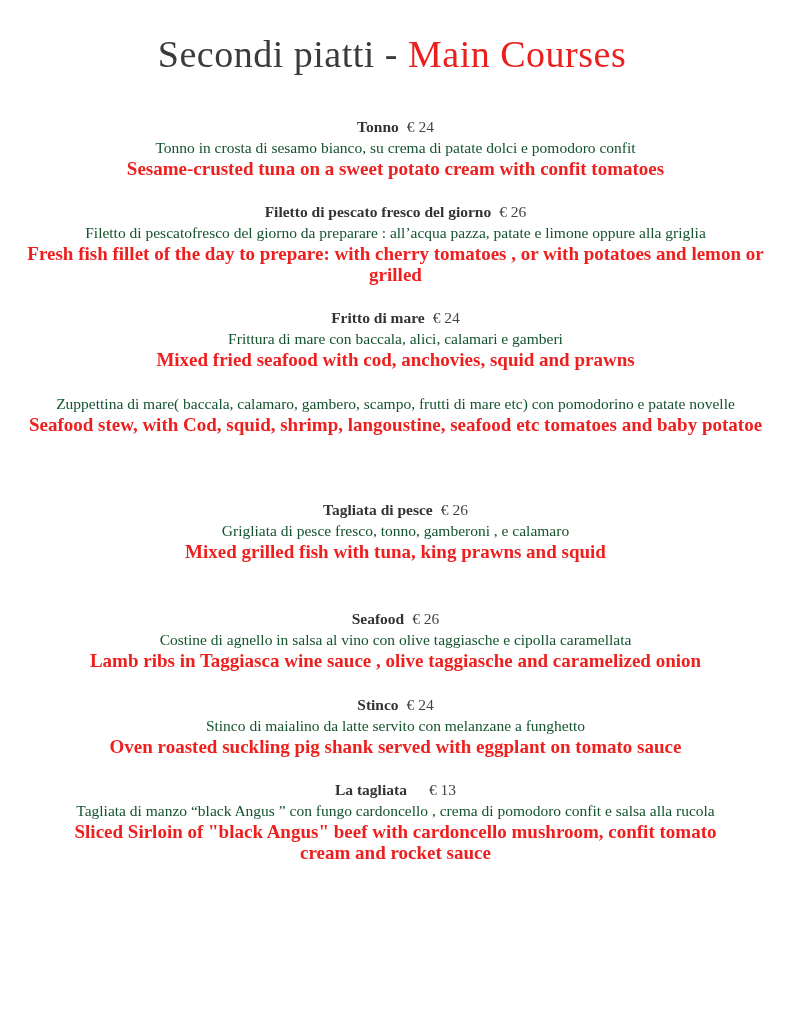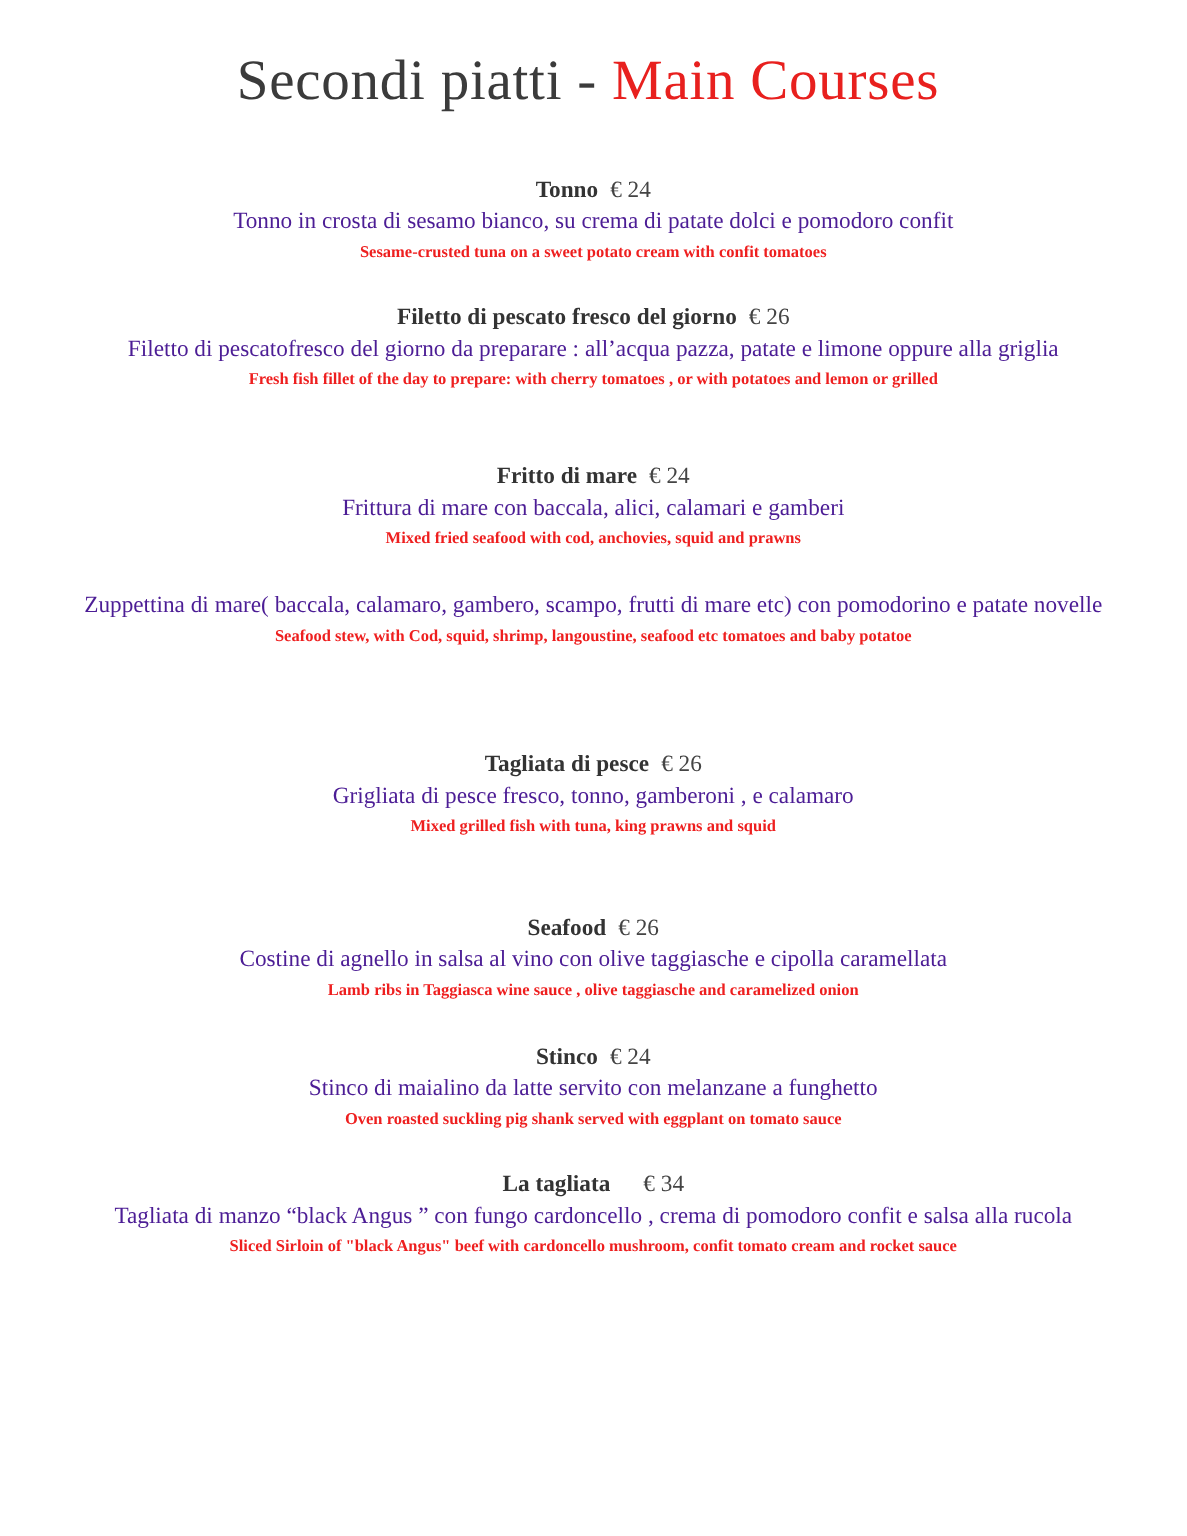--- a/index.html
+++ b/index.html
@@ -51,25 +51,25 @@
       font-weight: bold;
     }
     .item .price {
       font-weight: normal;
       color: #444444;
       margin-left: 8px;
     }
     .item .it {
       font-size: 15.5px;
       line-height: 21px;
-      color: #4c1d95;
+      color: #14532d;
       padding: 0 50px;
     }
     .item .en {
-      font-size: 11px;
+      font-size: 19px;
       line-height: 21px;
       color: #ee1f1f;
       font-weight: bold;
       padding: 0 30px;
     }
   </style>
 </head>
 <body>
 
 <div class="page">
@@ -124,19 +124,19 @@
   <div class="item" style="top:694px;">
     <div class="name-line">
       <span class="name">Stinco</span><span class="price">€ 24</span>
     </div>
     <div class="it">Stinco di maialino da latte servito con melanzane a funghetto</div>
     <div class="en">Oven roasted suckling pig shank served with eggplant on tomato sauce</div>
   </div>
 
   <div class="item" style="top:779px;">
     <div class="name-line">
-      <span class="name">La tagliata</span><span class="price" style="margin-left:22px;">€ 34</span>
+      <span class="name">La tagliata</span><span class="price" style="margin-left:22px;">€ 13</span>
     </div>
     <div class="it" style="padding:0 50px;">Tagliata di manzo “black Angus ”  con fungo cardoncello , crema di pomodoro confit e salsa alla rucola</div>
     <div class="en" style="padding:0 50px;">Sliced Sirloin  of  "black Angus" beef with cardoncello mushroom, confit tomato cream and rocket sauce</div>
   </div>
 
 </div>
 
 </body></html>

